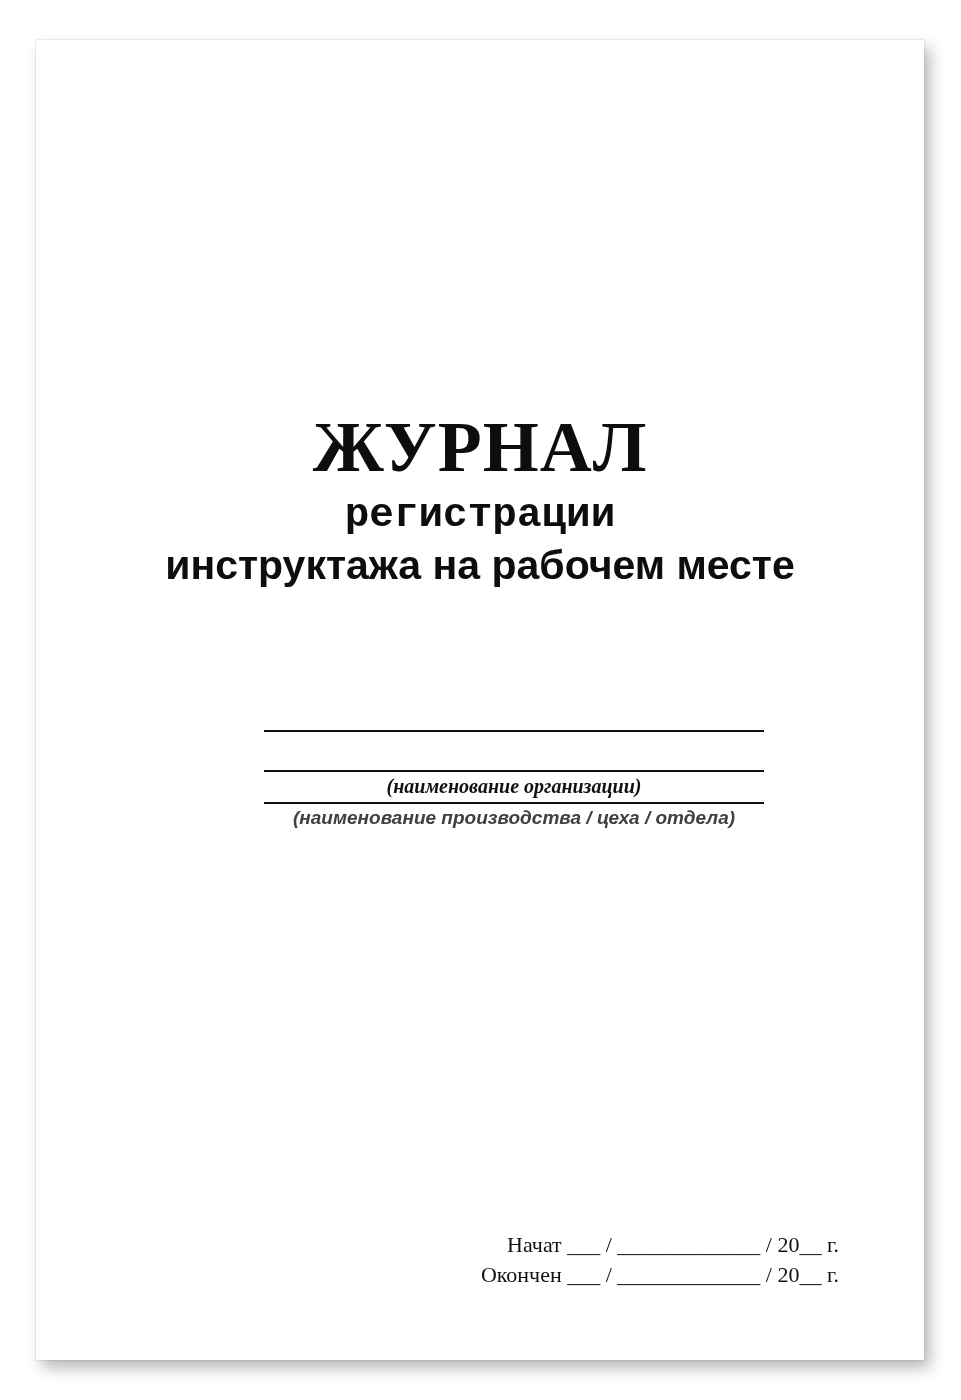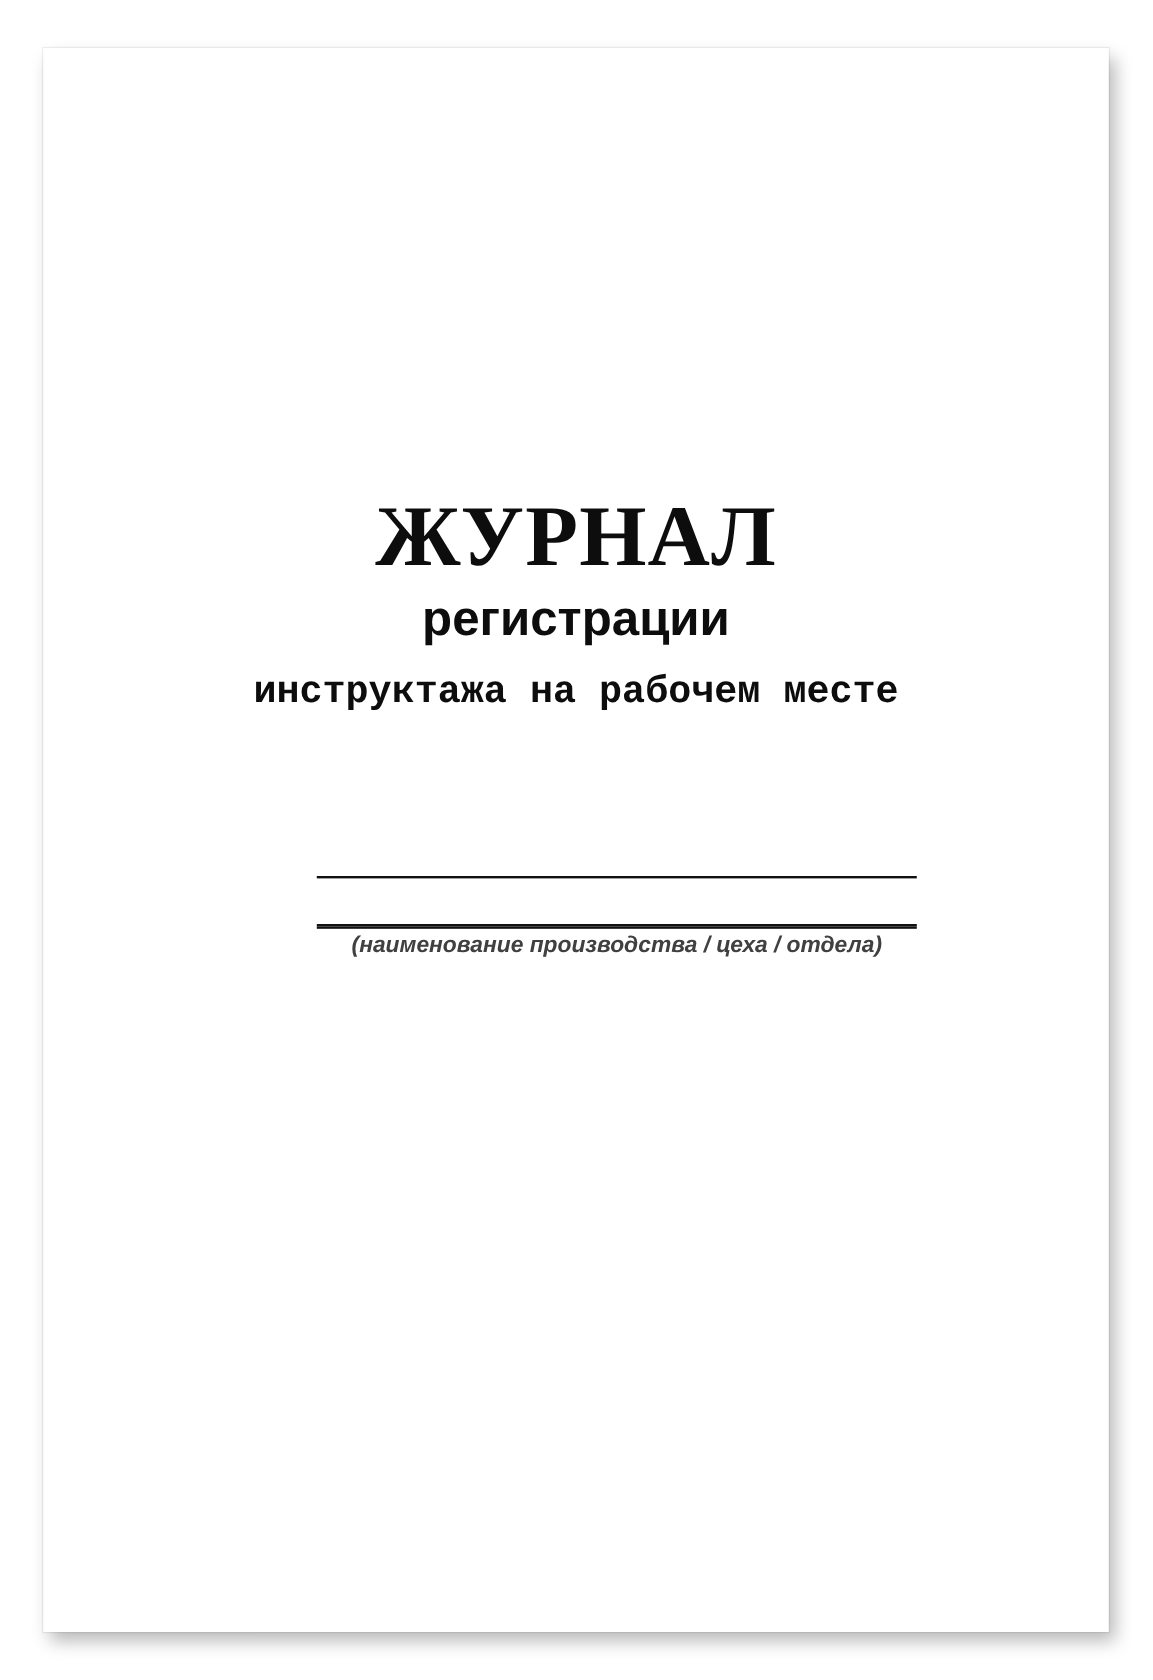--- a/index.html
+++ b/index.html
@@ -56,44 +56,44 @@
     font-family: Liberation Serif, serif;
     font-weight: bold;
     font-size: 72px;
     line-height: 74px;
     letter-spacing: 1px;
     color: #0d0d0d;
     margin: 0 0 6px 0;
   }
 
   .title-sub1 {
-    font-family: Liberation Sans, sans-serif;
+    font-family: Liberation Mono, monospace;
     font-weight: bold;
     font-size: 41px;
     line-height: 50px;
     color: #0d0d0d;
     margin: 0;
   }
 
   .title-sub2 {
     font-family: "Liberation Serif", serif;
     font-weight: bold;
     font-size: 41px;
     line-height: 50px;
     color: #0d0d0d;
     margin: 0;
   }
 
   .title-sub3 {
-    font-family: Liberation Mono, monospace;
+    font-family: Liberation Sans, sans-serif;
     font-weight: bold;
-    font-size: 32px;
+    font-size: 41px;
     line-height: 50px;
     color: #0d0d0d;
-    margin: 12px;
+    margin: 0;
   }
 
   
   .org-block {
     position: absolute;
     left: 228px;
     width: 500px;
     top: 690px;
     text-align: center;
   }
@@ -153,21 +153,26 @@
       <div class="title-block">
         <h1 class="title-main">ЖУРНАЛ</h1>
         <div class="title-sub1">регистрации</div>
         <div class="title-sub3">инструктажа на рабочем месте</div>
       </div>
 
       <div class="org-block">
         <div class="rule"></div>
         <div class="rule-gap-a"></div>
         <div class="rule"></div>
+        <div class="caption">(наименование организации)</div>
         <div class="rule"></div>
         <div class="caption-2">(наименование производства / цеха / отдела)</div>
       </div>
 
+      <div class="footer-block">
+        <div class="footer-line">Начат ___ / _____________ / 20__  г.</div>
+        <div class="footer-line">Окончен ___ / _____________ / 20__  г.</div>
+      </div>
 
     </div>
   </div>
 
 </div>
 
 </body></html>

